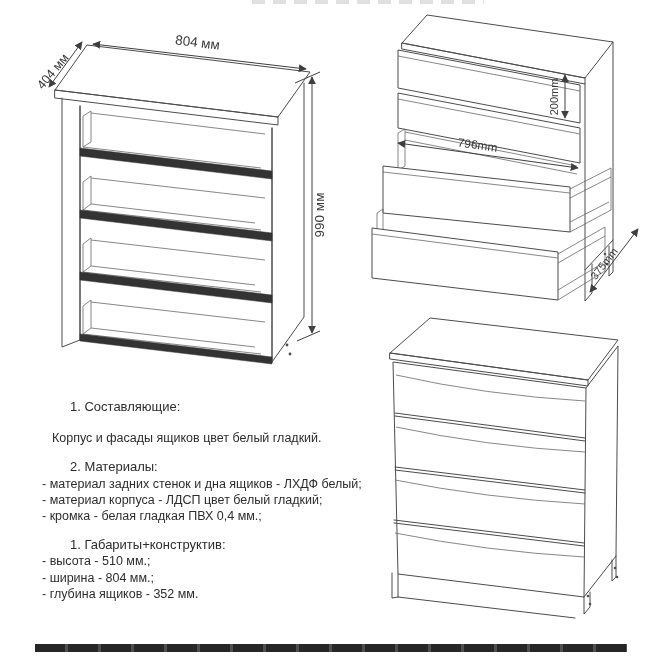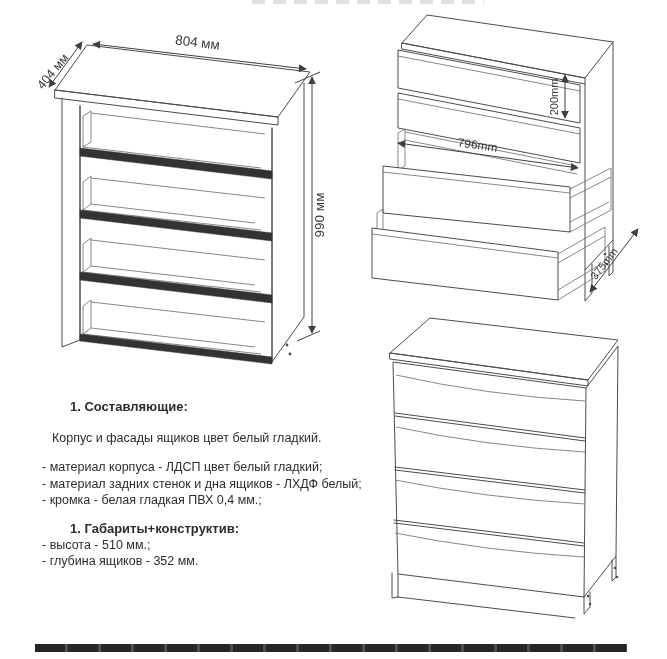--- a/index.html
+++ b/index.html
@@ -4,21 +4,21 @@
 <style>
   html,body{margin:0;padding:0;background:#fff;}
   .canvas{position:relative;width:667px;height:659px;background:#ffffff;overflow:hidden;
           font-family:"Liberation Sans",sans-serif;}
   .abs{position:absolute;}
   
   .title-fragment{top:0;left:252;height:4px;width:232px;opacity:.55;
     background:repeating-linear-gradient(90deg,#c7c7c7 0 13px,transparent 13px 21px);}
   
   .specs{left:42px;top:399px;width:345px;color:#2d2d2d;font-size:12.5px;line-height:16.2px;}
-  .specs .heading{font-weight:bold;font-size:13px;padding-left:28px;margin-top:0;}
+  .specs .heading{font-weight:normal;font-size:13px;padding-left:28px;margin-top:0;}
   .specs .sec{margin-bottom:13px;}
   .specs .line{white-space:nowrap;}
   .specs .indent{padding-left:10px;margin-top:15px;}
   
   svg{position:absolute;overflow:visible;}
   .ln{fill:none;stroke:#4c4c4c;stroke-width:1;stroke-linejoin:round;stroke-linecap:round;}
   .lnthin{fill:none;stroke:#6a6a6a;stroke-width:.8;}
   .face{fill:#ffffff;stroke:#4c4c4c;stroke-width:1;stroke-linejoin:round;}
   .band{fill:#333333;stroke:#333333;stroke-width:.5;}
   .dim{fill:none;stroke:#3f3f3f;stroke-width:1;}
@@ -182,26 +182,28 @@
     <circle class="dot" cx="223" cy="281" r="1.3"></circle>
     <circle class="dot" cx="225" cy="289" r="1.3"></circle>
   </svg>
 
   <div class="abs specs">
     <div class="sec">
       <div class="heading">1. Составляющие:</div>
       <div class="line indent">Корпус и фасады ящиков цвет белый гладкий.</div>
     </div>
     <div class="sec">
+      <div class="heading">2. Материалы:</div>
+      <div class="line">- материал задних стенок и дна ящиков - ЛХДФ белый;</div>
       <div class="line">- материал корпуса - ЛДСП цвет белый гладкий;</div>
-      <div class="line">- материал задних стенок и дна ящиков - ЛХДФ белый;</div>
       <div class="line">- кромка - белая гладкая ПВХ 0,4 мм.;</div>
     </div>
     <div class="sec">
       <div class="heading">1. Габариты+конструктив:</div>
       <div class="line">- высота - 510 мм.;</div>
+      <div class="line">- ширина - 804 мм.;</div>
       <div class="line">- глубина ящиков - 352 мм.</div>
     </div>
   </div>
 
   <div class="abs footer-bar"></div>
 
 </div>
 
 </body></html>

